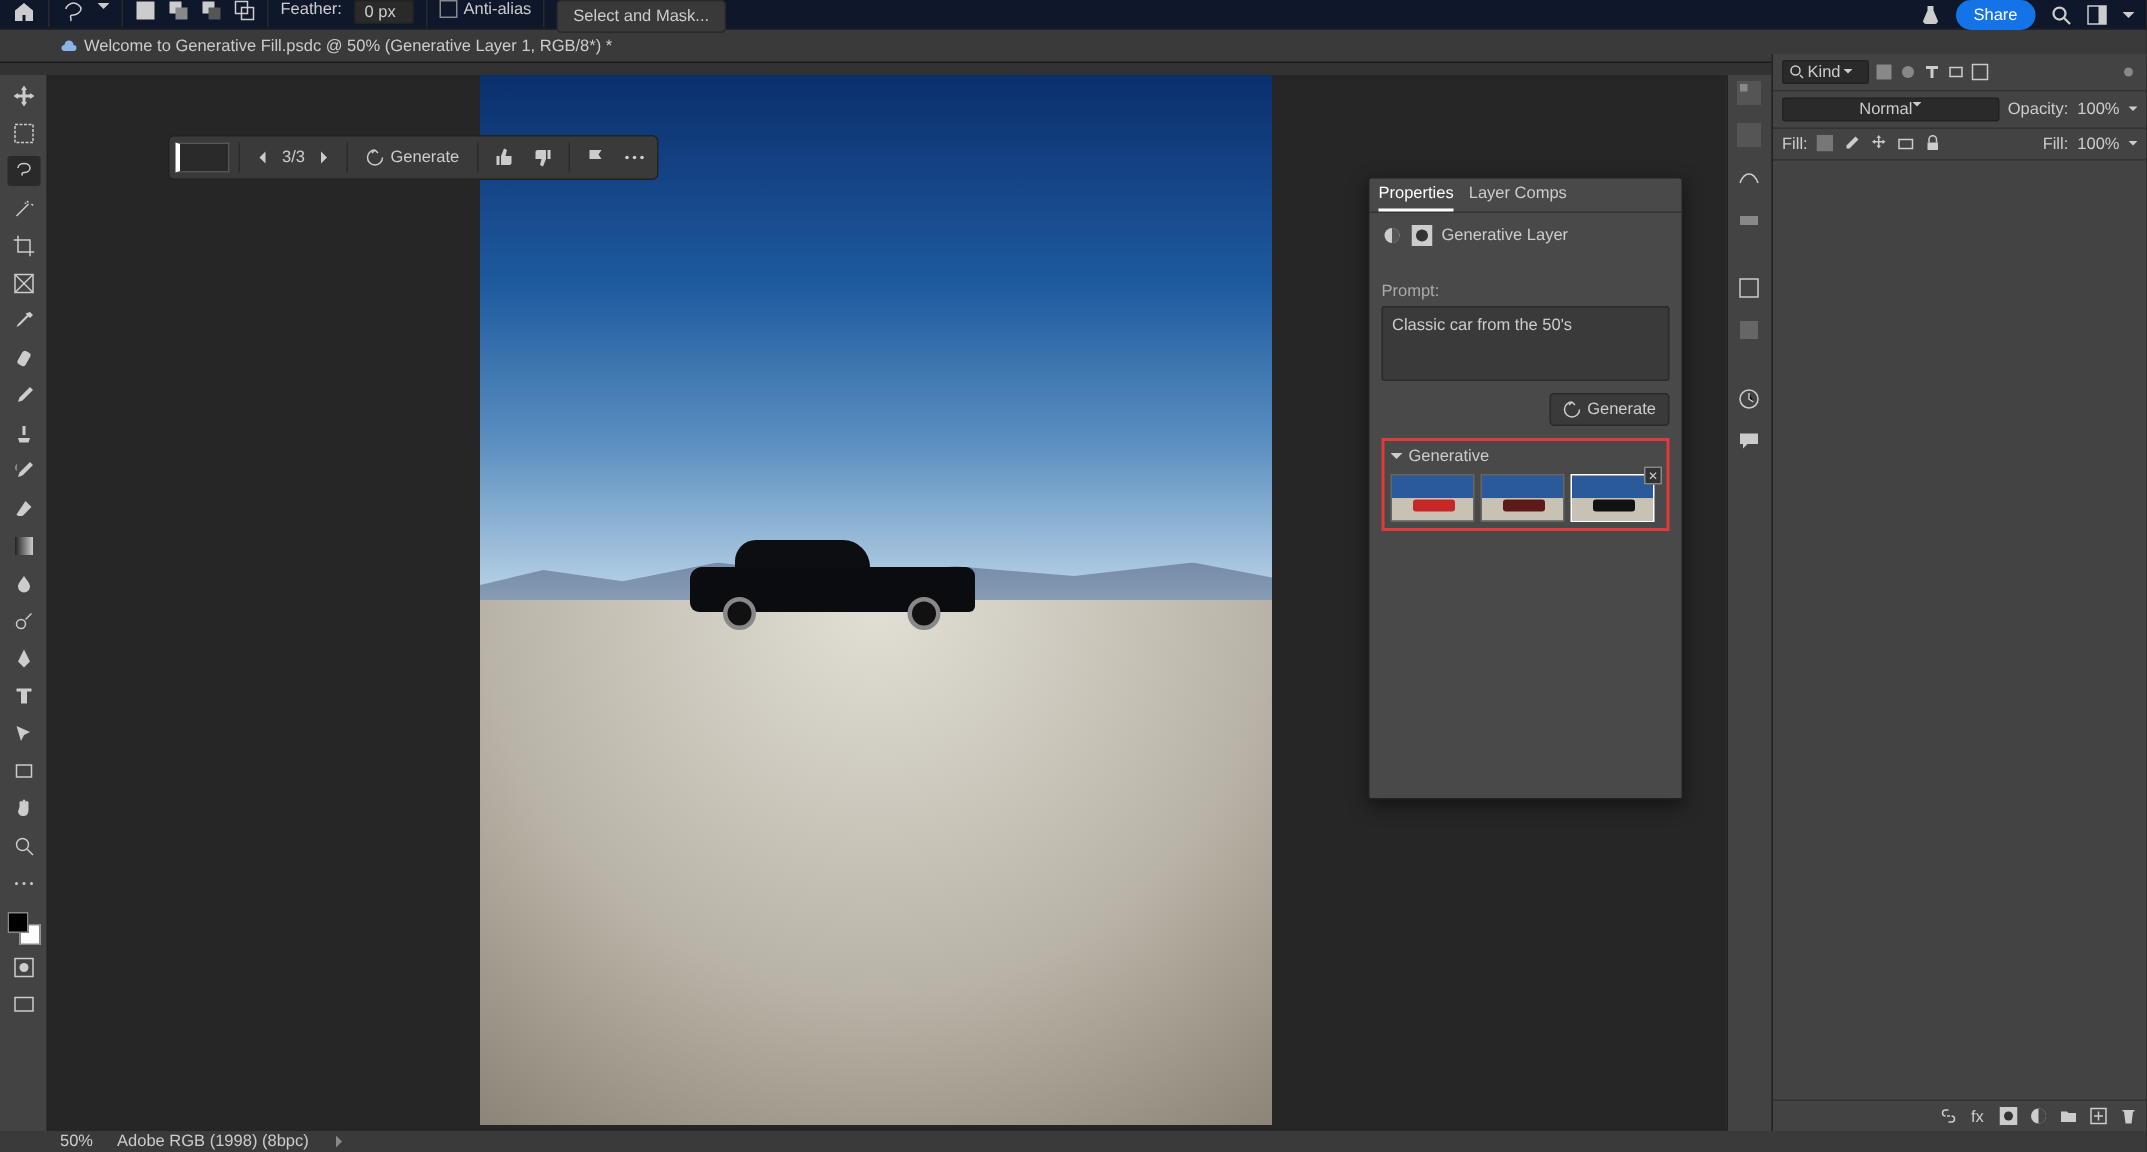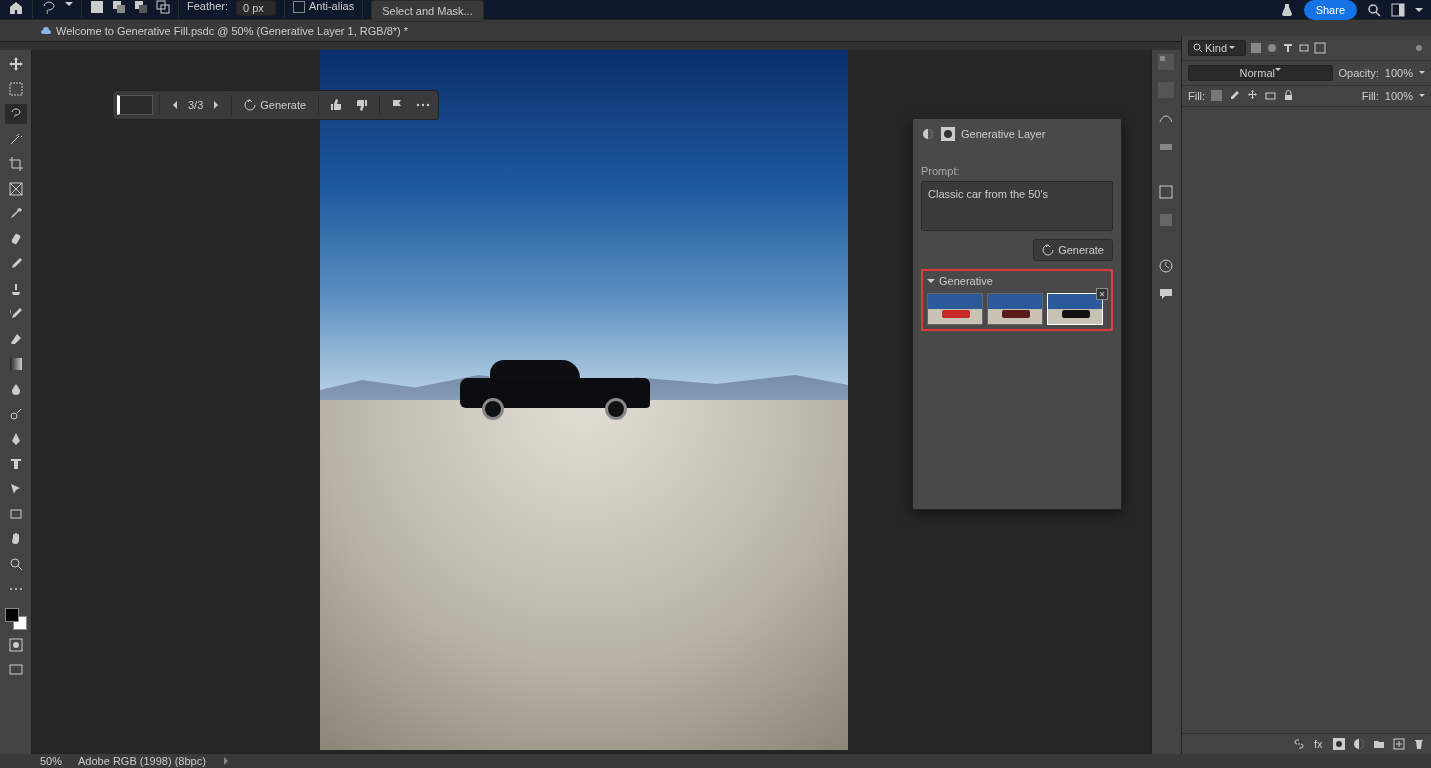--- a/index.html
+++ b/index.html
@@ -363,20 +363,24 @@
       <span class="cb-btn">
           <svg width="14" height="6">
             <circle cx="2" cy="3" r="1.2" fill="#ccc"></circle>
             <circle cx="7" cy="3" r="1.2" fill="#ccc"></circle>
             <circle cx="12" cy="3" r="1.2" fill="#ccc"></circle>
           </svg>
         </span>
     </div>
 
     <div class="props-panel">
+      <div class="props-tabs">
+        <span class="ptab active">Properties</span>
+        <span class="ptab">Layer Comps</span>
+      </div>
       <div class="props-body">
         <div class="gen-layer-row">
           <svg width="14" height="14">
               <circle cx="7" cy="7" r="5" fill="#ccc"></circle>
               <circle cx="7" cy="7" r="5" fill="#555" clip-path="inset(0 0 0 50%)"></circle>
             </svg>
           <svg width="14" height="14">
               <rect width="14" height="14" fill="#ccc"></rect>
               <circle cx="7" cy="7" r="4" fill="#333"></circle>
             </svg>

